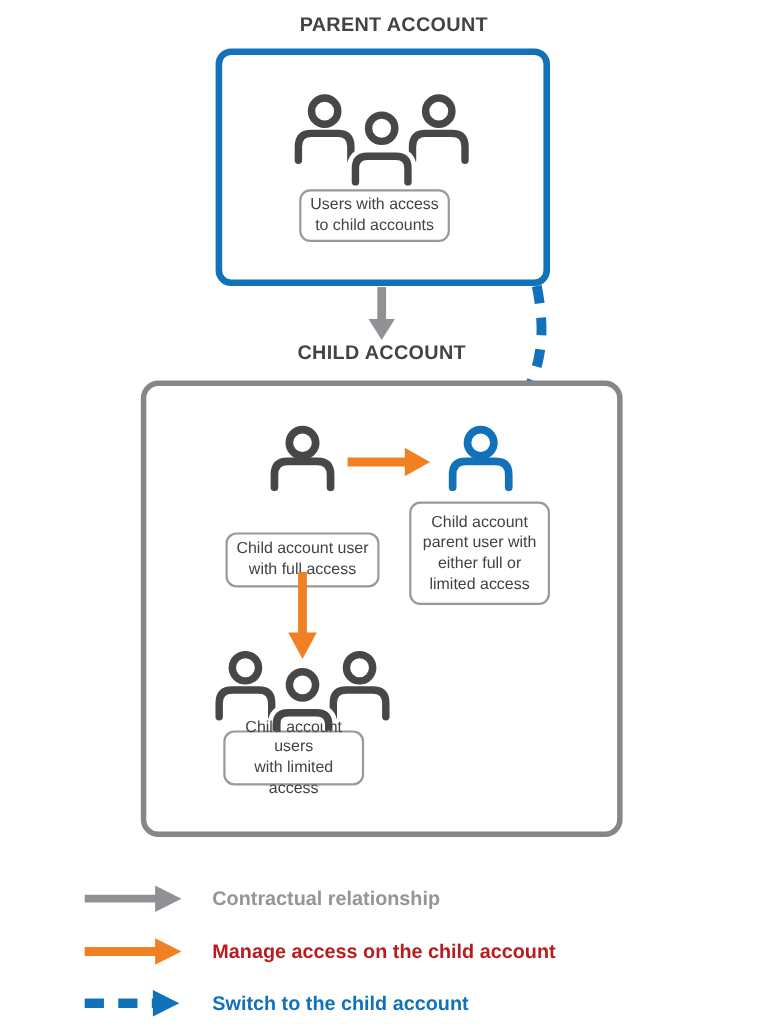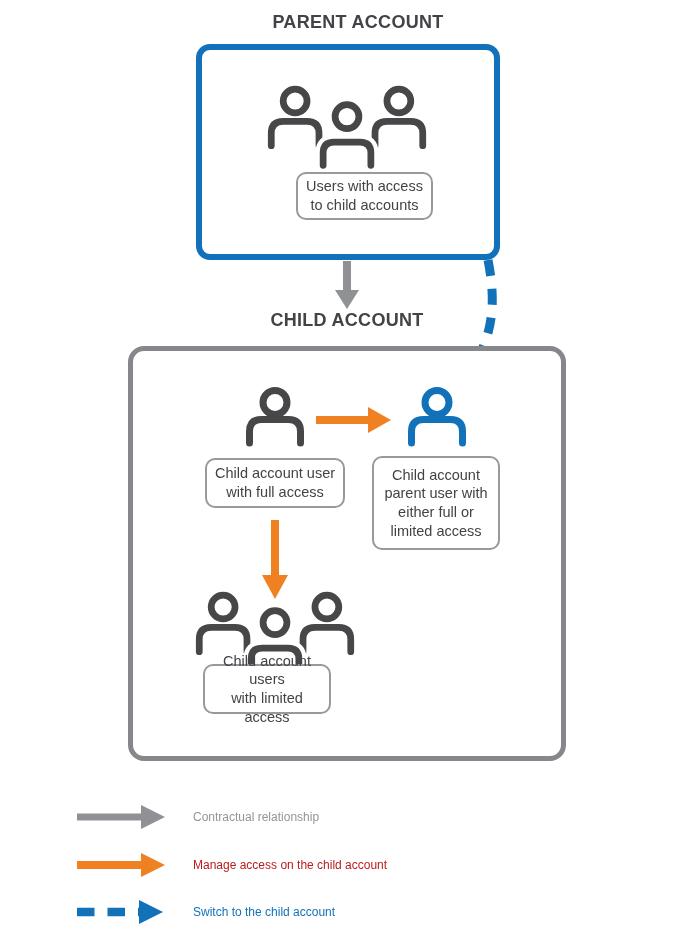--- a/index.html
+++ b/index.html
@@ -14,21 +14,21 @@
   }
   .frame{box-sizing:border-box;background:#ffffff;}
   .frame.parent{border:6px solid #1272b9;border-radius:14px;}
   .frame.child{border:5px solid #85878a;border-radius:16px;}
   .pill{
     box-sizing:border-box;background:#ffffff;border:2px solid #97999c;border-radius:10px;
     display:flex;align-items:center;justify-content:center;text-align:center;
     font-size:14.5px;line-height:1.28;color:#414347;white-space:pre-line;padding:4px 6px;
   }
   .legend-row{position:absolute;left:75px;display:flex;align-items:center;height:28px;}
-  .legend-label{font-size:12px;font-weight:normal;margin-left:26px;white-space:nowrap;}
+  .legend-label{font-size:18px;font-weight:bold;margin-left:26px;white-space:nowrap;}
   .legend-label.gray{color:#939598;}
   .legend-label.orange{color:#b91c1c;}
   .legend-label.blue{color:#1272b9;}
   svg{display:block;overflow:visible;}
 </style>
 </head>
 <body>
 
 <div id="canvas">
 
@@ -48,21 +48,21 @@
         <circle cx="80" cy="29" r="11.5"></circle>
         <path d="M 57 76 L 57 64 Q 57 53.5 67.5 53.5 L 92.5 53.5 Q 103 53.5 103 64 L 103 76"></path>
       </g>
       <g fill="none" stroke="#47474a" stroke-width="6.5" stroke-linecap="round">
         <circle cx="80" cy="29" r="11.5"></circle>
         <path d="M 57 76 L 57 64 Q 57 53.5 67.5 53.5 L 92.5 53.5 Q 103 53.5 103 64 L 103 76"></path>
       </g>
     </svg>
   </div>
 
-  <div class="abs pill" style="left:296px;top:172px;width:137px;height:48px;">Users with access
+  <div class="abs pill" style="left:272px;top:172px;width:137px;height:48px;">Users with access
 to child accounts</div>
 
   <div class="abs" style="left:334px;top:261px;width:26px;height:50px;">
     <svg width="26" height="50" viewBox="0 0 26 50">
       <line x1="13" y1="0" x2="13" y2="31" stroke="#8f9194" stroke-width="8"></line>
       <polygon points="1,29 25,29 13,48" fill="#8f9194"></polygon>
     </svg>
   </div>
 
   <div class="abs" style="left:430px;top:256px;width:90px;height:145px;">
@@ -96,21 +96,21 @@
 
   <div class="abs" style="left:407px;top:389px;width:60px;height:58px;">
     <svg width="60" height="58" viewBox="0 0 60 58">
       <g fill="none" stroke="#1272b9" stroke-width="7" stroke-linecap="round">
         <circle cx="30" cy="13.5" r="12"></circle>
         <path d="M 4.5 54 L 4.5 42.5 Q 4.5 30.5 16.5 30.5 L 43.5 30.5 Q 55.5 30.5 55.5 42.5 L 55.5 54"></path>
       </g>
     </svg>
   </div>
 
-  <div class="abs pill" style="left:205px;top:458px;width:140px;height:50px;">Child account user
+  <div class="abs pill" style="left:205px;top:484px;width:140px;height:50px;">Child account user
 with full access</div>
 
   <div class="abs pill" style="left:372px;top:456px;width:128px;height:94px;">Child account
 parent user with
 either full or
 limited access</div>
 
   <div class="abs" style="left:261px;top:520px;width:28px;height:80px;">
     <svg width="28" height="80" viewBox="0 0 28 80">
       <line x1="14" y1="0" x2="14" y2="57" stroke="#f08123" stroke-width="8"></line>

